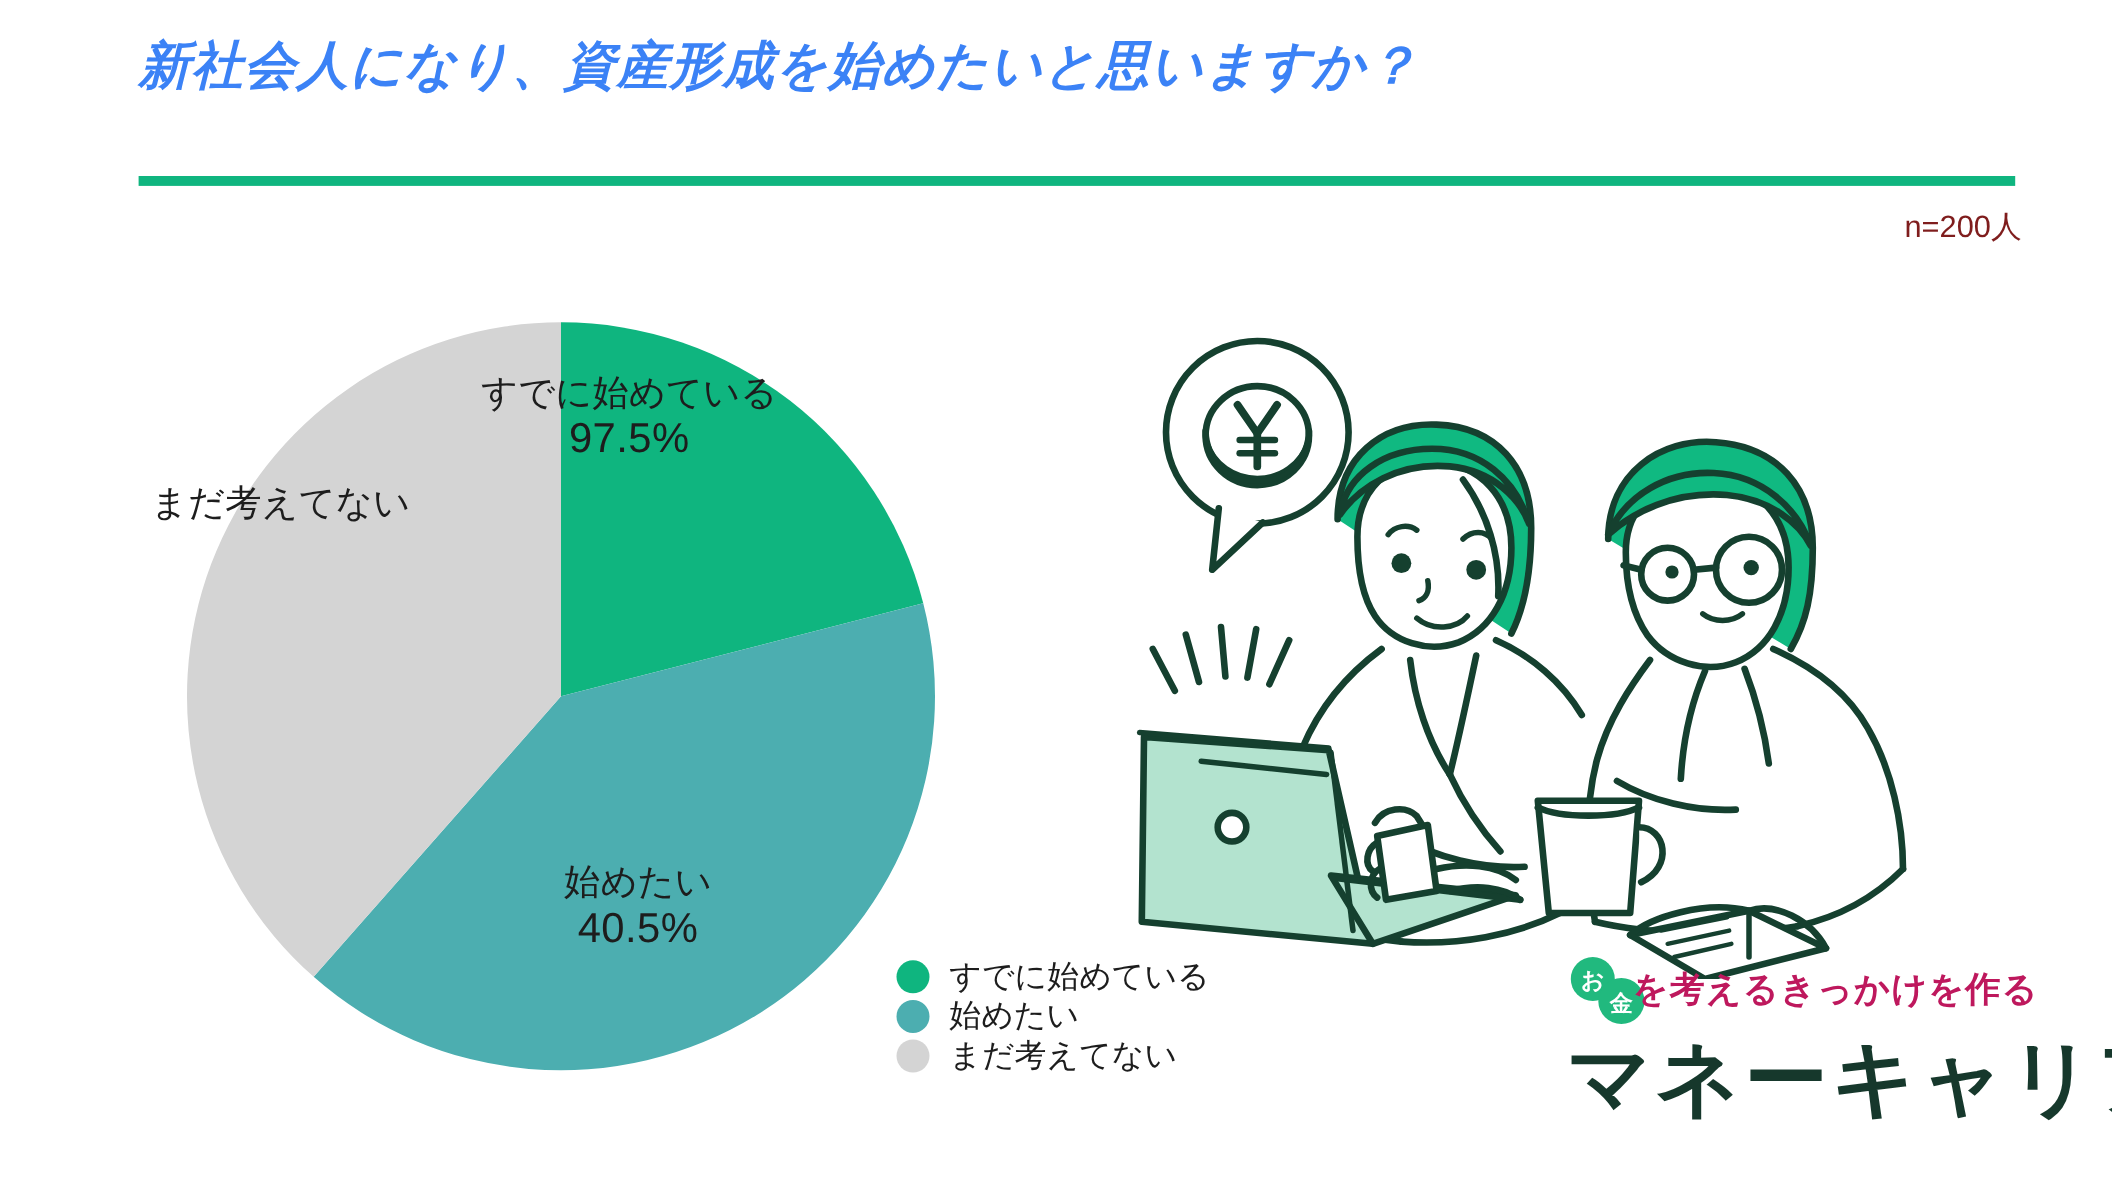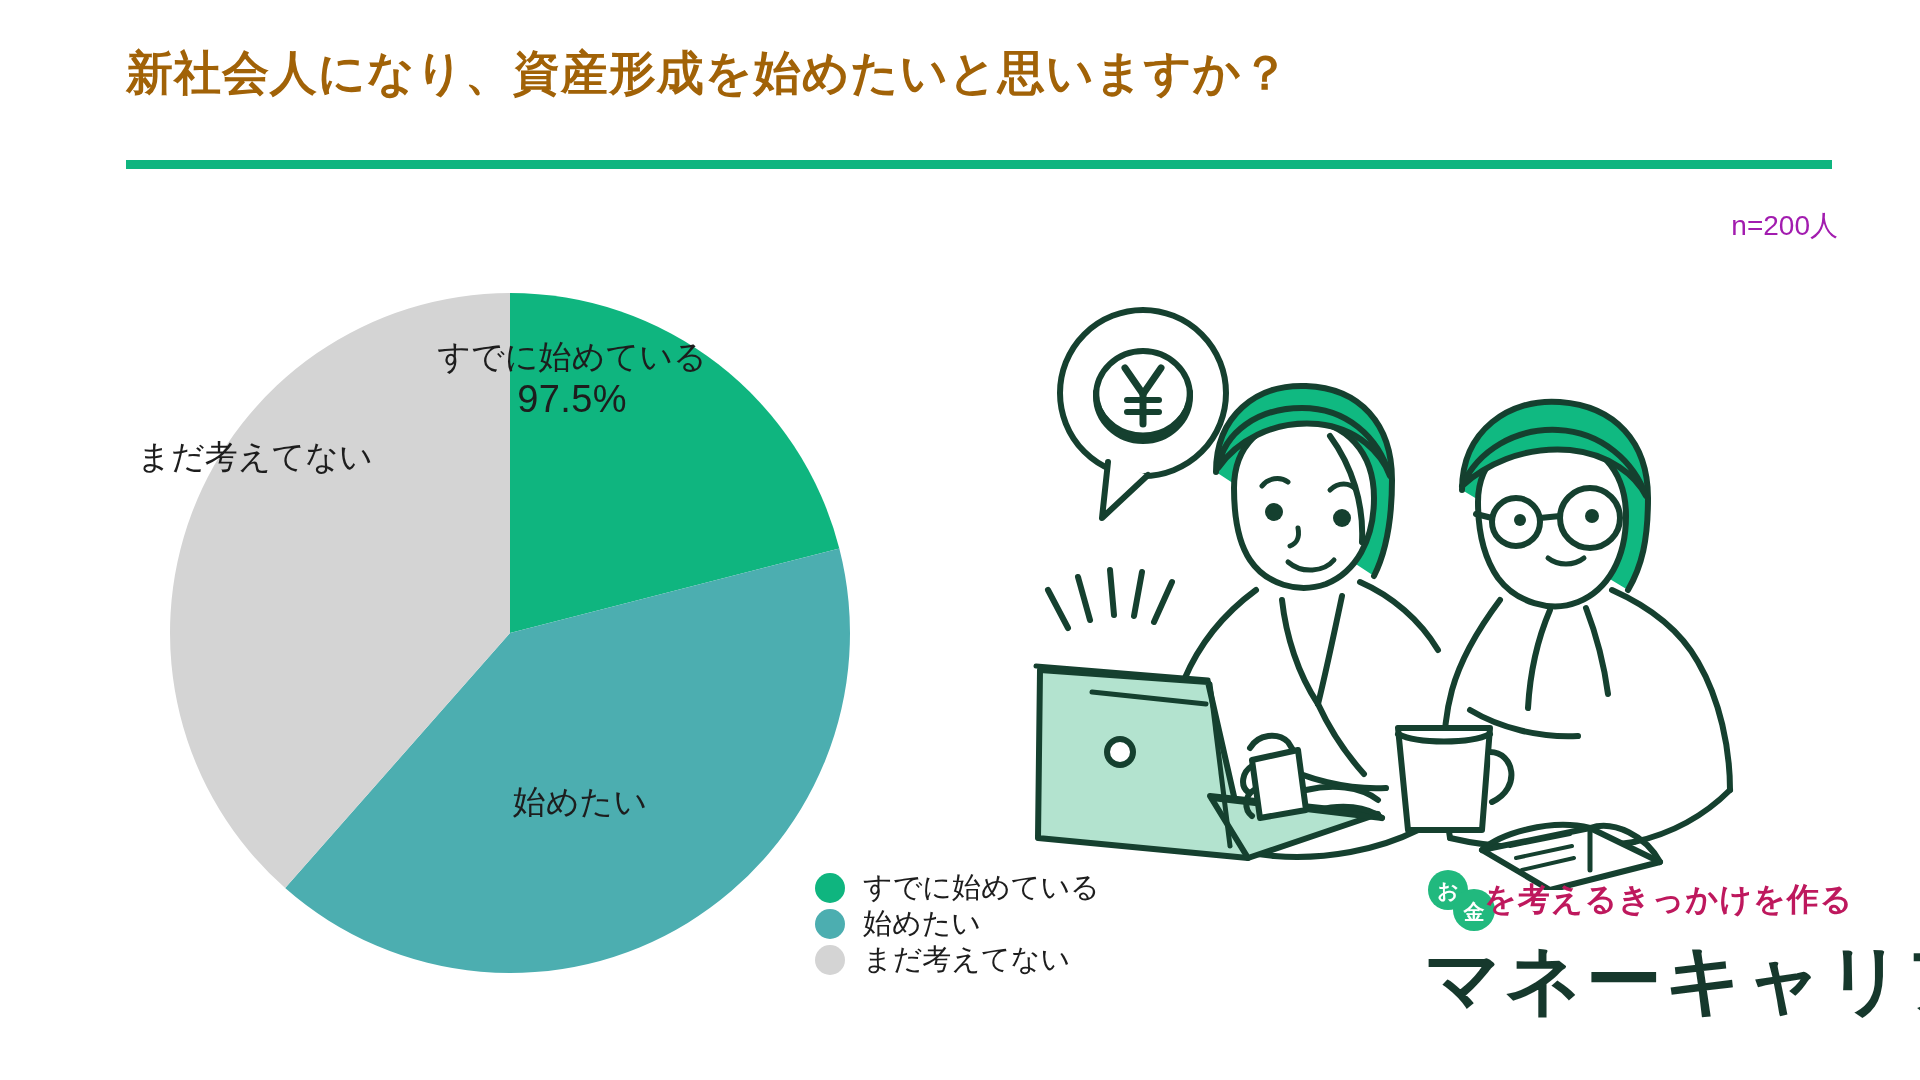--- a/index.html
+++ b/index.html
@@ -13,41 +13,42 @@
     position: relative;
     overflow: hidden;
     font-family: "Liberation Sans", "DejaVu Sans", sans-serif;
     color: #333333;
   }
 
   
   #page-title {
     position: absolute;
     left: 126px;
-    top: 42px;
+    top: 28px;
     font-size: 47px;
     font-weight: 700;
     letter-spacing: 0.02em;
-    color: #a16207;
-    white-space: nowrap;
+    color: #3b82f6;
+    white-space: nowrap;
+    font-style: italic;
   }
   #title-rule {
     position: absolute;
     left: 126px;
     top: 160px;
     width: 1706px;
     height: 9px;
     background: #0fb57f;
   }
   #sample-size {
     position: absolute;
     right: 82px;
-    top: 207px;
+    top: 187px;
     font-size: 28px;
-    color: #a21caf;
+    color: #7f1d1d;
     white-space: nowrap;
   }
 
   
   #chart-area {
     position: absolute;
     left: 150px;
     top: 278px;
     width: 720px;
     height: 720px;
@@ -165,20 +166,21 @@
     <path d="M345,345 L120.15,600.04 A340,340 0 0,1 345.00,5.00 Z" fill="#d4d4d4"></path>
   </svg>
 
   <div class="slice-label" id="label-started">
     <span>すでに始めている</span>
     <span class="pct">97.5%</span>
   </div>
 
   <div class="slice-label" id="label-want">
     <span>始めたい</span>
+    <span class="pct">40.5%</span>
   </div>
 
   <div class="slice-label" id="label-notyet">
     <span>まだ考えてない</span>
   </div>
 </div>
 
 <div id="legend">
   <div class="legend-row">
     <span class="legend-swatch" style="background:#0fb57f"></span>

